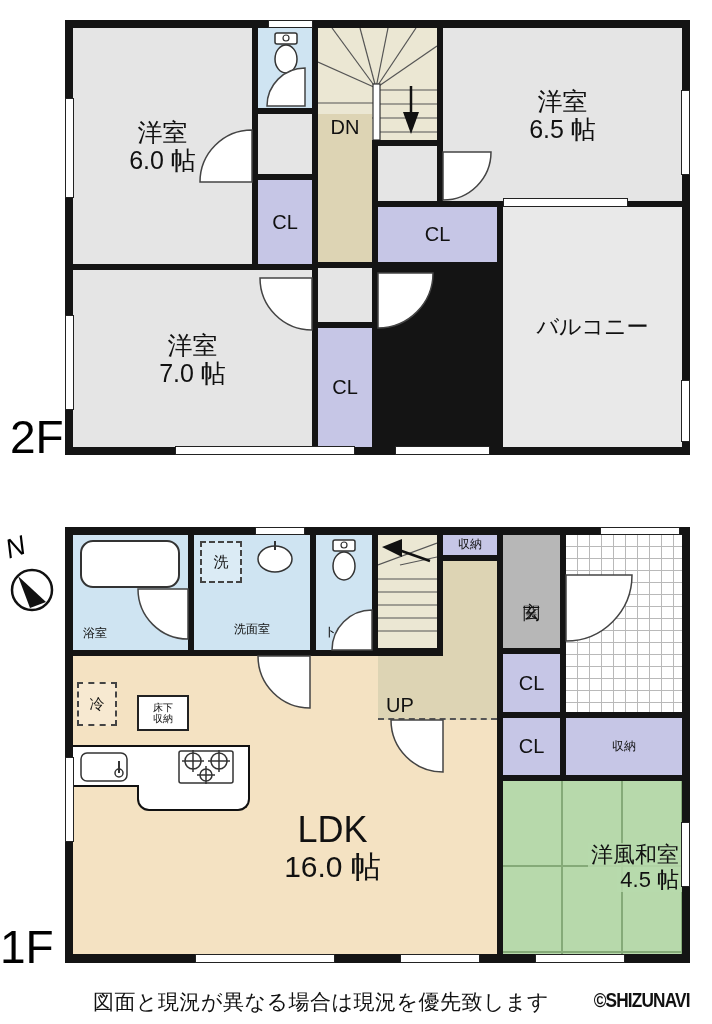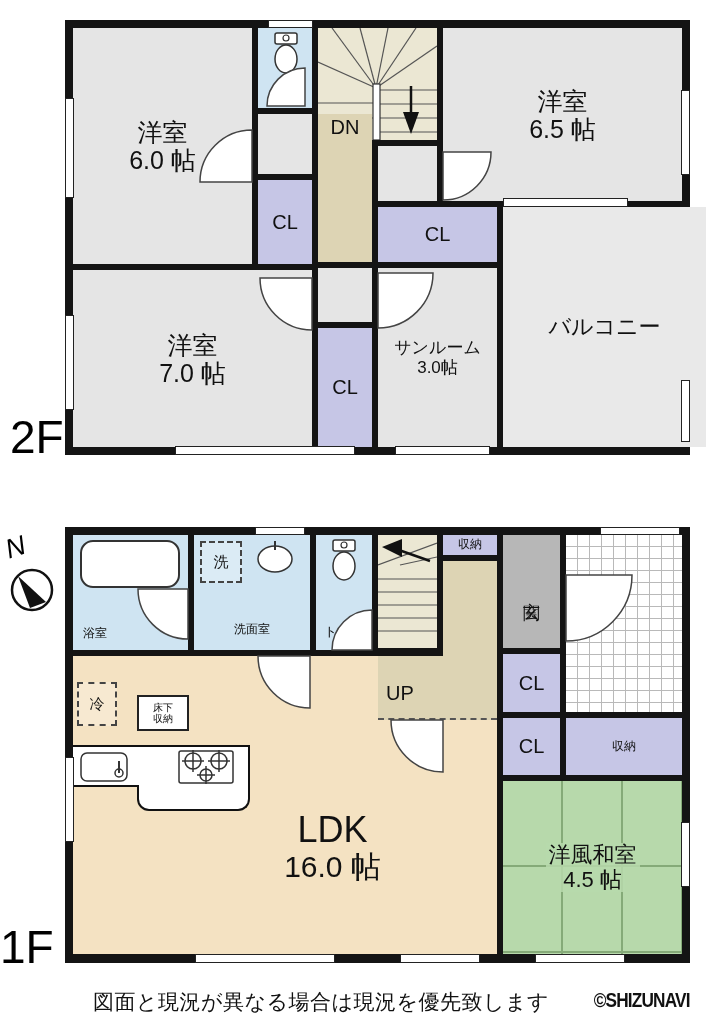--- a/index.html
+++ b/index.html
@@ -9,21 +9,21 @@
   .rm{position:absolute;display:flex;flex-direction:column;align-items:center;justify-content:center;
       text-align:center;line-height:1.12;box-sizing:border-box;}
   .pink{background:#e5e5e5}.purple{background:#c6c6e6}.blue{background:#cfe4f2}
   .cream{background:#ebe7d3}.beige{background:#ddd4b4}.tan{background:#f4e2c2}
   .gray{background:#e9e9e9}.dgray{background:#b7b7b7}.green{background:#b7d9ab}
   .porch{background:#fff;background-image:
      repeating-linear-gradient(to right,rgba(0,0,0,0) 0 11px,#b9b9b9 11px 12px),
      repeating-linear-gradient(to bottom,rgba(0,0,0,0) 0 11px,#b9b9b9 11px 12px);}
   .tatami{background-image:
      repeating-linear-gradient(to right,rgba(0,0,0,0) 0 58px,#85aa78 58px 60px),
-     repeating-linear-gradient(to bottom,rgba(0,0,0,0) 0 84px,#85aa78 84px 86px);}
+     repeating-linear-gradient(to bottom,rgba(0,0,0,0) 0 84px,#85aa78 84px 86px); align-items: flex-end;}
   .f26{font-size:25px}.f22{font-size:22px}.f20{font-size:20px}.f18{font-size:12px}
   .f17{font-size:17px}.f15{font-size:15px}.f13{font-size:13px}.f12{font-size:12px}
   .win{position:absolute;background:#fff;border:1.5px solid #222;box-sizing:border-box;}
   .lbl{position:absolute;line-height:1.1;}
   .dashedbox{position:absolute;border:2px dashed #444;box-sizing:border-box;
      display:flex;align-items:center;justify-content:center;background:rgba(255,255,255,.25);}
   .floorlabel{position:absolute;font-size:46px;color:#000;}
   .arcs{position:absolute;left:0;top:0;pointer-events:none;}
   .vert{writing-mode:vertical-rl;letter-spacing:3px;}
   .counter{position:absolute;background:#fff;border:2px solid #111;box-sizing:border-box;}
@@ -86,39 +86,35 @@
 
     <div class="rm pink" style="left:378px;top:8px;width:239px;height:173px">
       <span class="f26">洋室</span>
       <span class="f26">6.5 帖</span>
     </div>
 
     <div class="rm purple" style="left:313px;top:187px;width:119px;height:55px">
       <span class="f20">CL</span>
     </div>
 
-    <div class="rm gray" style="left:438px;top:187px;width:203px;height:240px">
+    <div class="rm gray" style="left:438px;top:187px;width:179px;height:240px">
       <span class="f22">バルコニー</span>
     </div>
 
     <div class="rm pink" style="left:8px;top:250px;width:239px;height:177px">
       <span class="f26">洋室</span>
       <span class="f26">7.0 帖</span>
     </div>
 
     <div class="rm pink" style="left:253px;top:248px;width:54px;height:54px"></div>
 
     <div class="rm purple" style="left:253px;top:308px;width:54px;height:119px">
       <span class="f20">CL</span>
     </div>
 
-    <div class="rm pink" style="left:313px;top:248px;width:119px;height:179px">
-      <span class="f17">サンルーム</span>
-      <span class="f17">3.0帖</span>
-    </div>
 
     <svg class="lbl" style="left:206px;top:12px" width="30" height="44">
       <rect x="4" y="1" width="22" height="11" rx="2" fill="#fff" stroke="#333" stroke-width="1.5"></rect>
       <circle cx="15" cy="6" r="3" fill="none" stroke="#333" stroke-width="1.2"></circle>
       <ellipse cx="15" cy="27" rx="11" ry="14" fill="#fff" stroke="#333" stroke-width="1.5"></ellipse>
     </svg>
 
     <svg class="arcs" width="625" height="435">
       <g fill="#fff" stroke="#444" stroke-width="1.5">
         <path d="M187 110 A52 52 0 0 0 135 162 L187 162 Z"></path>
@@ -182,21 +178,21 @@
     </div>
 
     <div class="rm porch" style="left:501px;top:8px;width:116px;height:177px"></div>
 
     <div class="rm purple" style="left:438px;top:127px;width:57px;height:58px">
       <span class="f20">CL</span>
     </div>
 
     <div class="rm tan" style="left:8px;top:129px;width:424px;height:298px"></div>
 
-    <div class="rm beige" style="left:313px;top:129px;width:119px;height:64px;border-bottom:2px dashed #555;justify-content:flex-end;align-items:flex-start;padding:0 0 14px 8px">
+    <div class="rm beige" style="left:313px;top:129px;width:119px;height:64px;border-bottom:2px dashed #555;justify-content:flex-end;align-items:flex-start;padding:0 0 2px 8px">
       <span class="f20">UP</span>
     </div>
 
     <div class="rm purple" style="left:438px;top:191px;width:57px;height:57px">
       <span class="f20">CL</span>
     </div>
 
     <div class="rm purple" style="left:501px;top:191px;width:116px;height:57px">
       <span class="f18">収納</span>
     </div>

